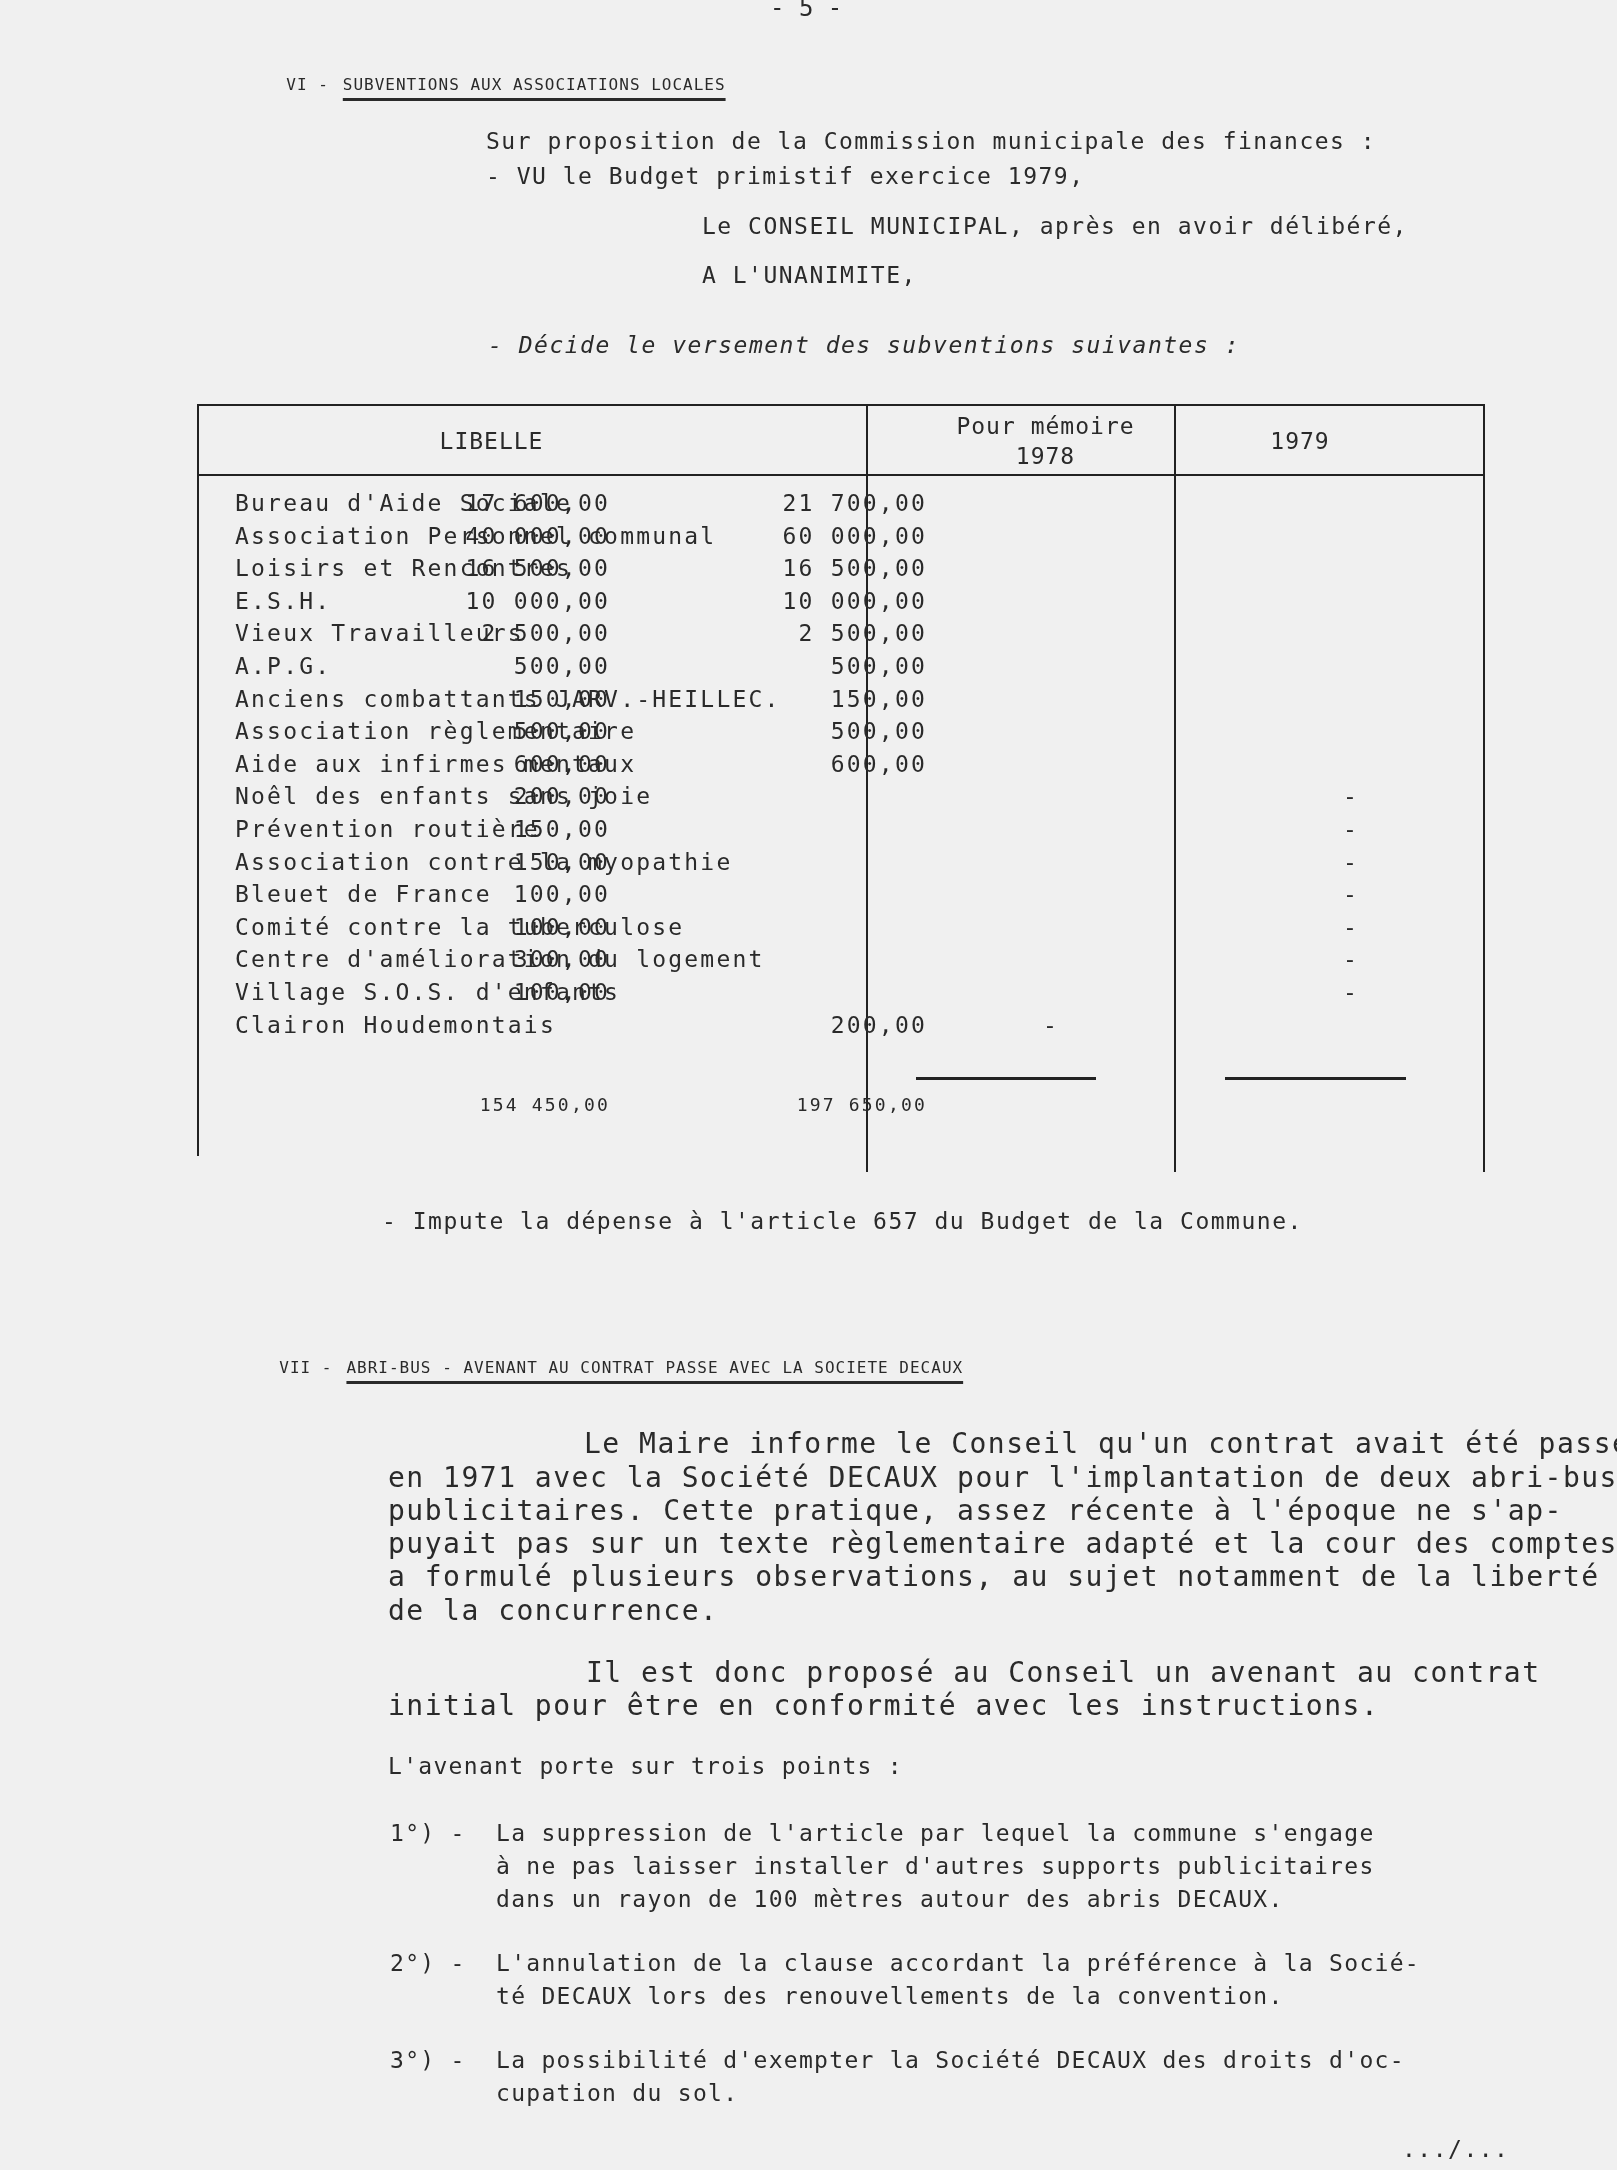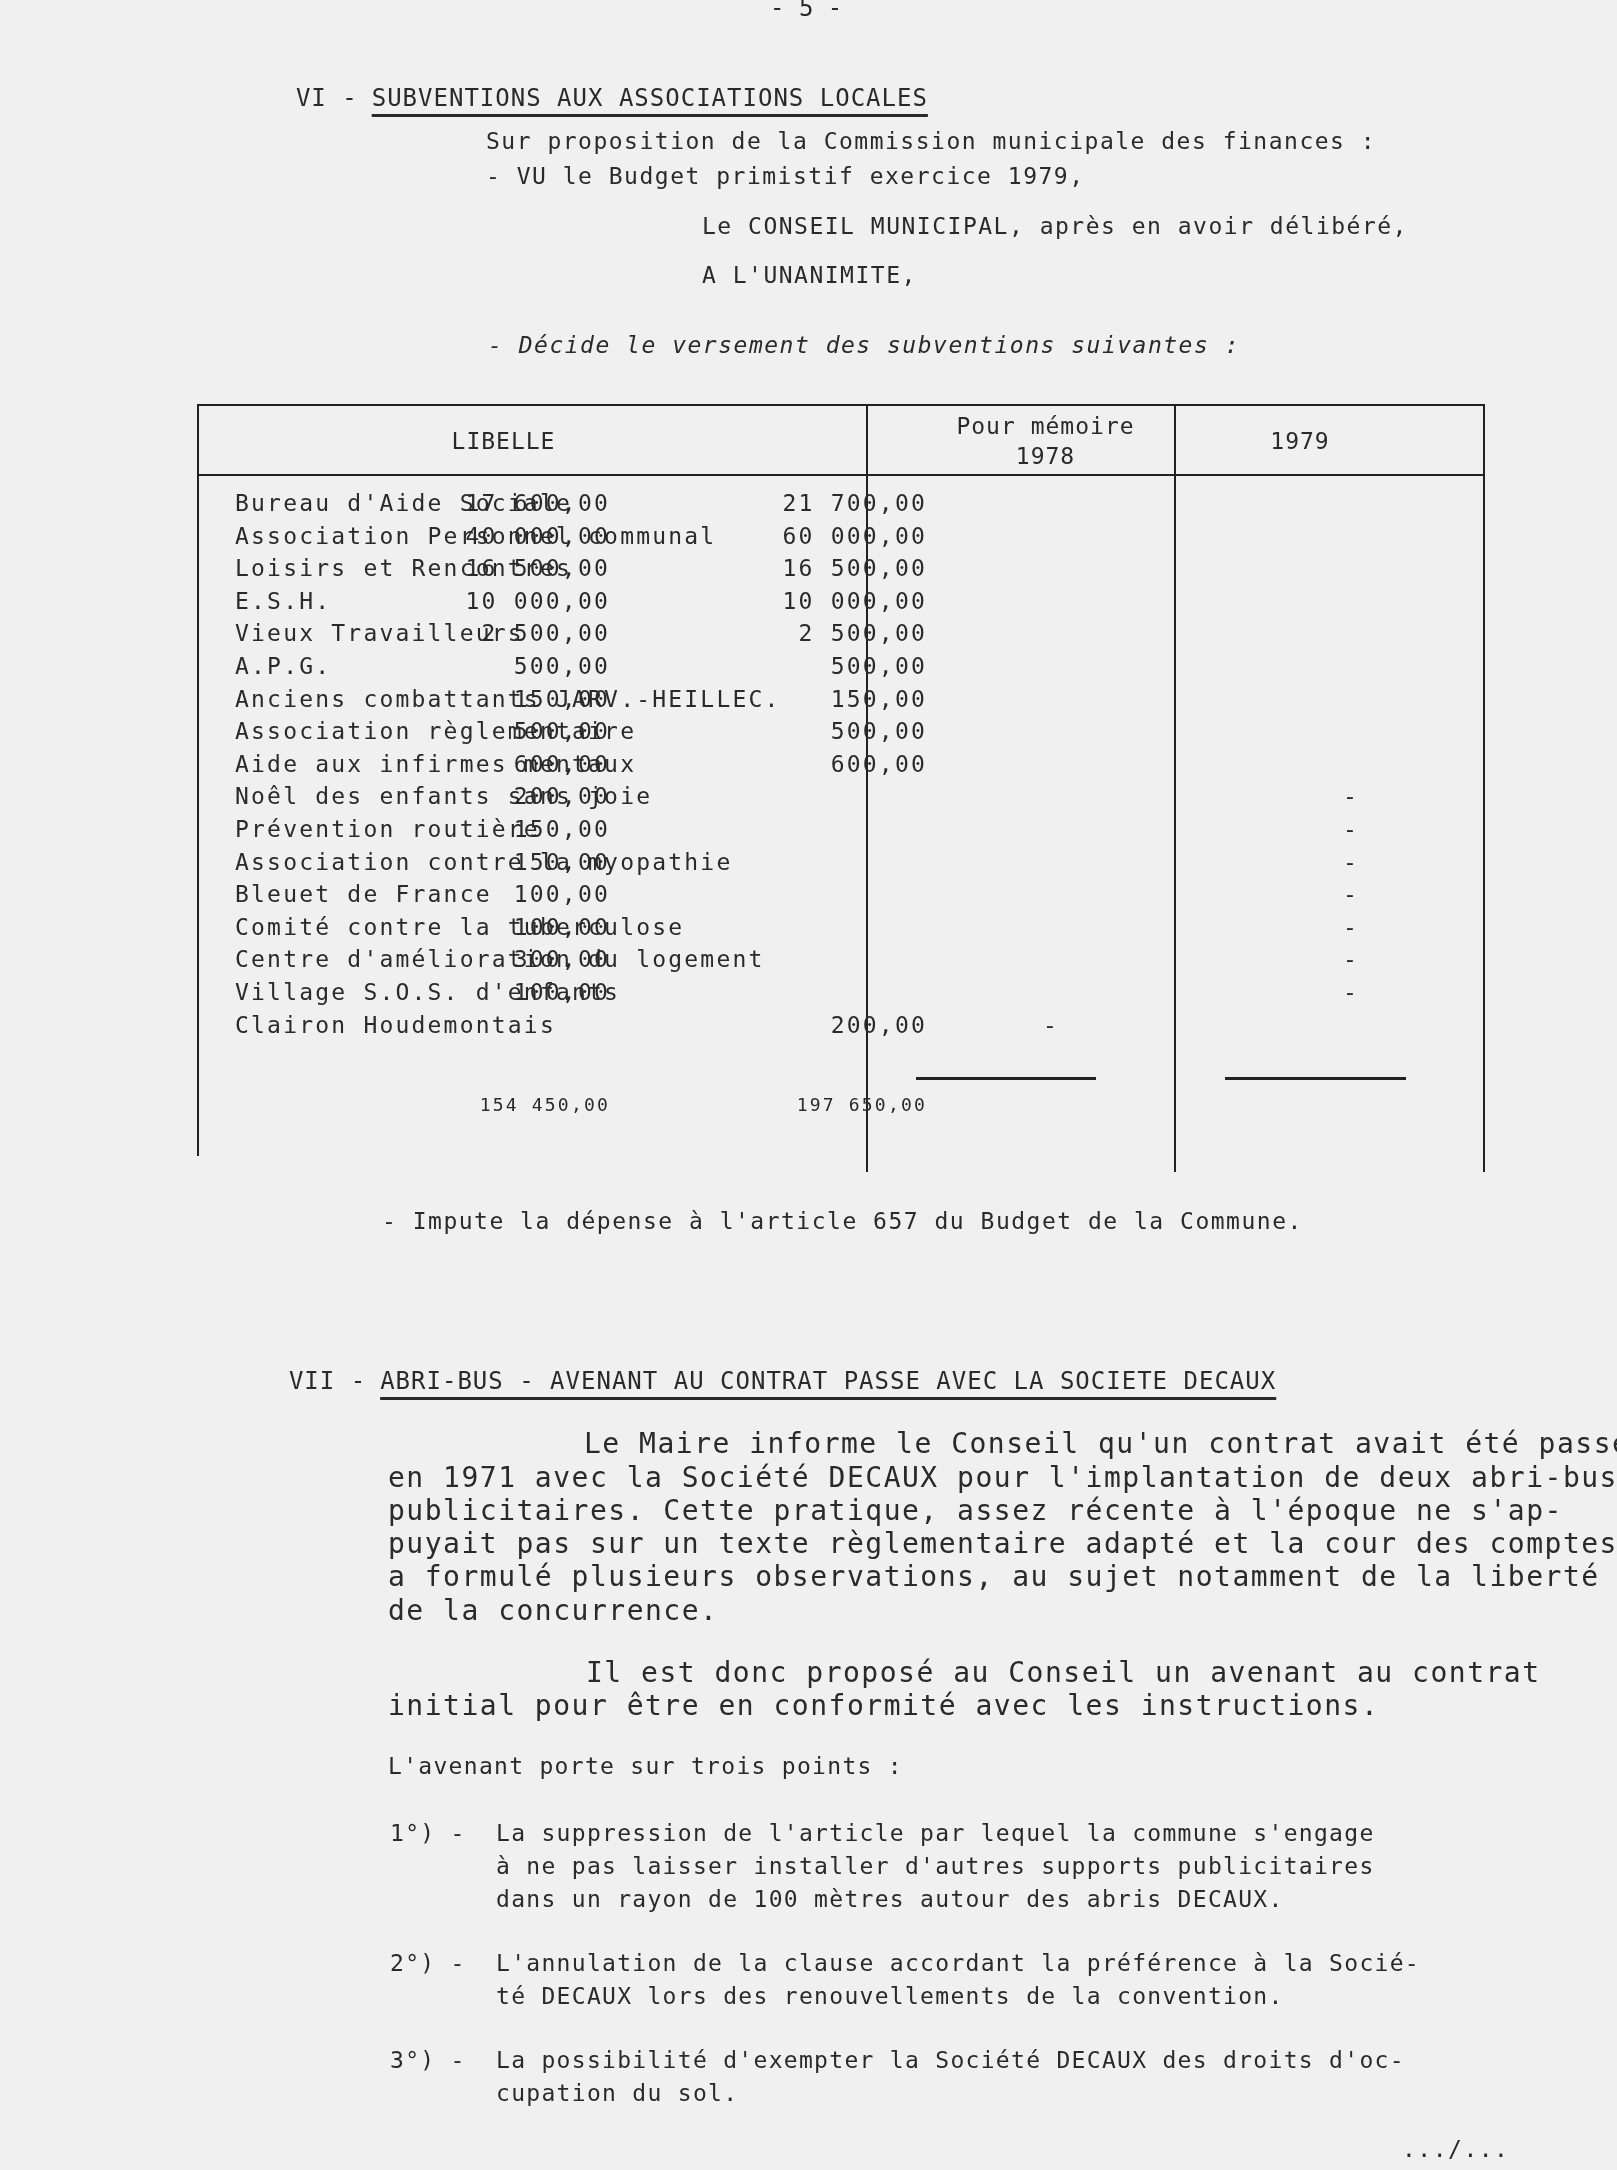--- a/index.html
+++ b/index.html
@@ -7,21 +7,21 @@
       width: 1617px; height: 2170px;
       background: #f0f0f0;
       font-family: "DejaVu Sans Mono", "Liberation Mono", monospace;
       color: #2a2a2a;
       position: relative;
       overflow: hidden;
     }
     .abs { position: absolute; white-space: pre; }
     .t { font-size: 23px; letter-spacing: 1.5px; }
     .page-num { left: 770px; top: -6px; font-size: 24px; }
-    .section-title { font-size: 24px; letter-spacing: 1px; }
+    .section-title { font-size: 16px; letter-spacing: 1px; }
     .section-title .num { margin-right: 14px; }
     .section-title .ul { text-decoration: underline; text-decoration-thickness: 3px; text-underline-offset: 8px; }
     
     .tbl { position: absolute; left: 197px; top: 404px; width: 1287px; height: 764px; }
     .tbl .outer-top { position: absolute; left: 0; top: 0; width: 1287px; height: 0; border-top: 2px solid #222; }
     .tbl .head-bottom { position: absolute; left: 0; top: 70px; width: 1287px; border-top: 2px solid #222; }
     .tbl .vline { position: absolute; top: 0; border-left: 2px solid #222; }
     .tbl .hcell { position: absolute; top: 4px; height: 66px; display: flex; align-items: center; justify-content: center; text-align: center; font-size: 23px; letter-spacing: 1px; line-height: 30px; }
     .rows { position: absolute; top: 86px; left: 0; width: 100%; }
     .row { position: relative; height: 32.6px; font-size: 23px; letter-spacing: 2.2px; }
@@ -51,21 +51,21 @@
 <div class="abs t" style="left:488px; top:332px;font-style:italic;">- Décide le versement des subventions suivantes :</div>
 
 <div class="tbl">
   <div class="outer-top"></div>
   <div class="head-bottom"></div>
   <div class="vline" style="left:0; height:752px;"></div>
   <div class="vline" style="left:669px; height:768px;"></div>
   <div class="vline" style="left:977px; height:768px;"></div>
   <div class="vline" style="left:1286px; height:768px;"></div>
 
-  <div class="hcell" style="left:16px; width:581px;">LIBELLE</div>
+  <div class="hcell" style="left:4px; width:581px;">LIBELLE</div>
   <div class="hcell" style="left:669px; width:359px; flex-direction:column;">
     <span>Pour mémoire</span>
     <span>1978</span>
   </div>
   <div class="hcell" style="left:977px; width:252px;">1979</div>
 
   <div class="rows" id="rows">
       <div class="row">
         <span class="lib">Bureau d'Aide Sociale</span>
         <span class="v78">17 600,00</span>

